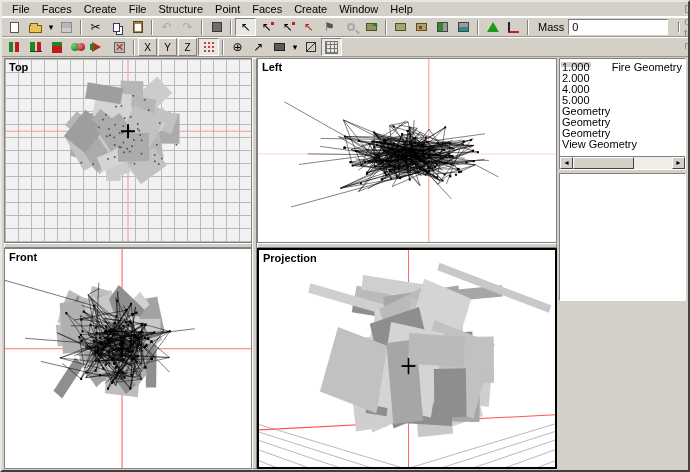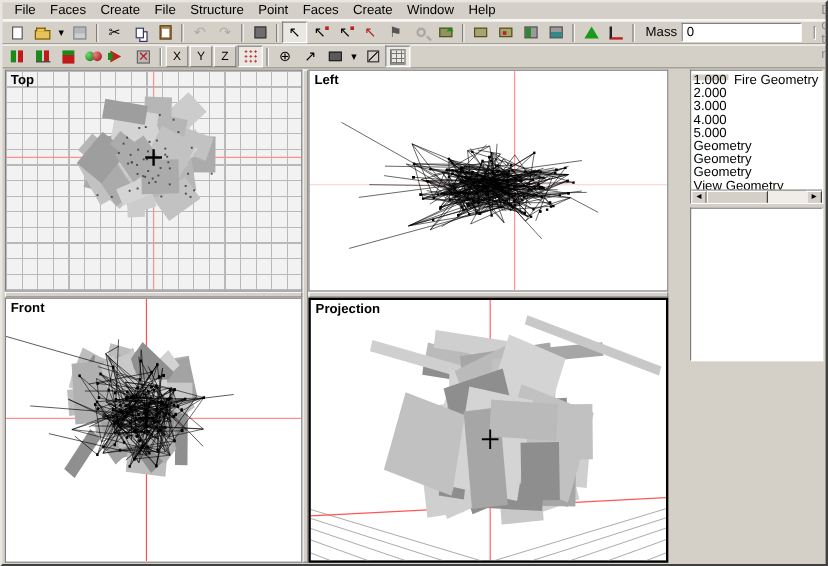--- a/index.html
+++ b/index.html
@@ -63,21 +63,21 @@
   .ic-cube{width:10px;height:10px;border:1px solid #333;position:relative;background:linear-gradient(135deg,transparent 44%,#333 46%,#333 54%,transparent 56%);}
   .ic-grid16{width:13px;height:13px;background-image:repeating-linear-gradient(0deg,#777 0 1px,transparent 1px 4px),repeating-linear-gradient(90deg,#777 0 1px,transparent 1px 4px);border:1px solid #777;}
   .axis-btn{width:19px;height:18px;background:#d4d0c8;border:1px solid;border-color:#fff #808080 #808080 #fff;display:flex;align-items:center;justify-content:center;font-size:10px;margin-right:1px;}
   .seldot:after{content:"";position:absolute;right:2px;top:3px;width:3px;height:3px;background:#c02020;}
   
   .mass-label{margin:0 4px 0 6px;}
   .mass-input{width:100px;height:16px;border:1px solid;border-color:#808080 #fff #fff #808080;background:#fff;font-family:inherit;font-size:11px;padding:0 3px;}
   .cb{width:11px;height:11px;background:#fff;border:1px solid;border-color:#808080 #fff #fff #808080;margin:0 4px 0 10px;}
   .cb-label{color:#8a8a8a;}
   
-  .main{flex:1;display:flex;padding:1px 2px 1px 2px;gap:18px;min-height:0;}
+  .main{flex:1;display:flex;padding:1px 2px 1px 2px;gap:2px;min-height:0;}
   .viewport-grid{width:553px;display:grid;grid-template-columns:248px 5px 300px;grid-template-rows:185px 5px 1fr;flex:0 0 auto;}
   .splitter{background:#d4d0c8;border:1px solid;border-color:#fff #808080 #808080 #fff;}
   .vp{position:relative;border:1px solid #808080;background:#fff;overflow:hidden;}
   .vp.active{border:2px solid #000;}
   .vp-label{position:absolute;left:4px;top:2px;font-weight:bold;z-index:3;}
   .vp svg{position:absolute;inset:0;width:100%;height:100%;z-index:1;}
   .vp-top-bg{background-color:#f2f2f2;background-image:repeating-linear-gradient(0deg,#b9b9b9 0 1px,transparent 1px 13px),repeating-linear-gradient(90deg,#b9b9b9 0 1px,transparent 1px 13px);}
   
   .right-panel{flex:1;display:flex;flex-direction:column;gap:3px;min-width:0;}
   .lod-list{height:112px;border:1px solid;border-color:#808080 #fff #fff #808080;background:#fff;display:flex;flex-direction:column;overflow:hidden;}
@@ -1506,23 +1506,20 @@
     <div class="right-panel">
       <div class="lod-list">
         <div class="lod-row">
           <span class="lod-val sel">1.000</span>
           <span class="lod-name">Fire Geometry</span>
         </div>
         <div class="lod-row">
             <span class="lod-val">2.000</span>
           </div>
         <div class="lod-row">
-            <span class="lod-val">3.000</span>
-          </div>
-        <div class="lod-row">
             <span class="lod-val">4.000</span>
           </div>
         <div class="lod-row">
             <span class="lod-val">5.000</span>
           </div>
         <div class="lod-row">
             <span class="lod-val">Geometry</span>
           </div>
         <div class="lod-row">
             <span class="lod-val">Geometry</span>

